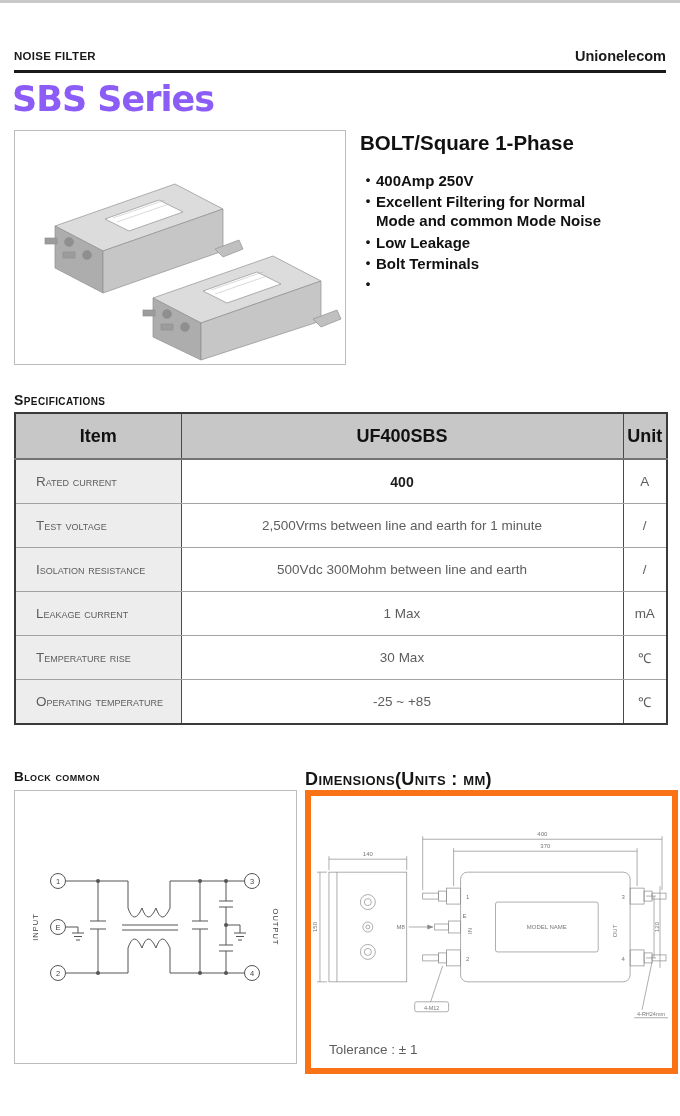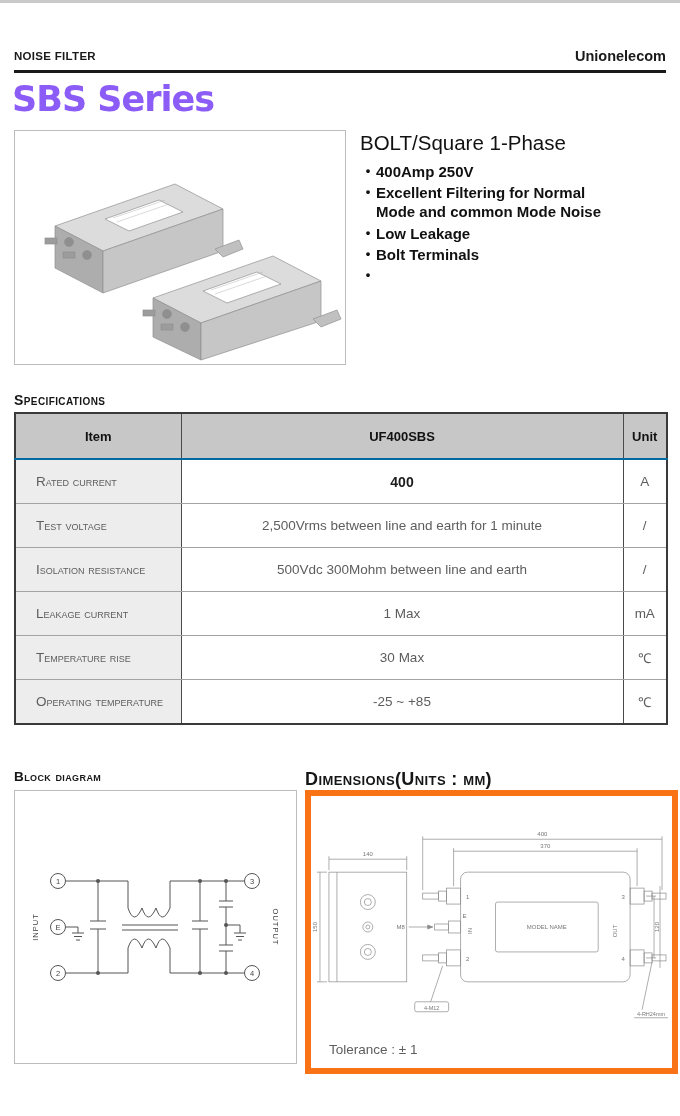--- a/index.html
+++ b/index.html
@@ -15,38 +15,38 @@
   .hdr-rule{position:absolute;left:14px;top:70px;width:652px;height:3px;background:#1a1a1a;}
   .series-title{position:absolute;left:12px;top:79px;font-family:"DejaVu Sans",sans-serif;
                 font-size:35px;font-weight:bold;letter-spacing:-1px;color:#8b5cf6;}
 
   
   .photo-box{position:absolute;left:14px;top:130px;width:330px;height:233px;
              border:1px solid #bcbcbc;background:#fff;}
 
   
   .feat-col{position:absolute;left:360px;top:131px;width:312px;}
-  .feat-heading{font-size:20.5px;font-weight:normal;color:#111;margin:0 0 7px 0;}
+  .feat-heading{font-size:20.5px;font-weight:bold;color:#111;margin:0 0 16px 0;}
   .feat-list{margin:0;padding:0;list-style:none;}
   .feat-item{display:flex;font-size:15px;font-weight:bold;color:#111;line-height:1.28;
              margin-bottom:2px;}
   .feat-bullet{width:16px;flex:none;text-align:center;font-size:13px;padding-top:1px;}
   .feat-text{white-space:pre-line;}
 
   
   .spec-title{position:absolute;left:14px;top:392px;font-size:14px;font-weight:bold;
               font-variant:small-caps;letter-spacing:.4px;color:#161616;}
   .spec-table{position:absolute;left:14px;top:412px;border-collapse:collapse;
               table-layout:fixed;width:652px;}
   .spec-table col.c-item{width:166px;} .spec-table col.c-val{width:442px;} .spec-table col.c-unit{width:44px;}
   .spec-table th,.spec-table td{border-left:1px solid #4a4a4a;border-right:1px solid #4a4a4a;
               border-top:1px solid #a3a3a3;border-bottom:1px solid #a3a3a3;}
   .spec-table{border:2px solid #3a3a3a;}
-  .spec-table th{height:42px;background:#c7c7c7;font-size:13px;font-weight:bold;color:#111;
-                 text-align:center;border-bottom:2px solid #0369a1;}
+  .spec-table th{height:42px;background:#c7c7c7;font-size:18px;font-weight:bold;color:#111;
+                 text-align:center;border-bottom:2px solid #737373;}
   .spec-table td{height:41px;font-size:13.5px;color:#5d5d5d;}
   .td-item{background:#ededed;padding-left:20px;font-variant:small-caps;font-size:13.5px;}
   .td-val{text-align:center;}
   .td-val.bold{font-weight:bold;color:#1c1c1c;font-size:14px;}
   .td-unit{text-align:center;font-size:12.5px;}
 
   
   .bd-title{position:absolute;left:14px;top:769px;font-size:13.5px;font-weight:bold;
             font-variant:small-caps;letter-spacing:.4px;color:#161616;}
   .dim-title{position:absolute;left:305px;top:769px;font-size:18px;font-weight:bold;
@@ -168,21 +168,21 @@
       <td class="td-unit">℃</td>
     </tr>
     <tr>
       <td class="td-item">Operating temperature</td>
       <td class="td-val">-25 ~ +85</td>
       <td class="td-unit">℃</td>
     </tr>
   </tbody>
     </table>
 
-  <div class="bd-title">Block diagram</div>
+  <div class="bd-title">Block common</div>
   <div class="dim-title">Dimensions(Units : mm)</div>
 
   <div class="bd-box">
     <svg width="260" height="150" viewBox="0 0 250 150" style="position:absolute;left:10px;top:62px;">
       <g stroke="#555" fill="none" stroke-width="1">
 
         <path d="M35.5,28 H98 V55 q6,18 14,0 q6,18 14,0 q6,18 14,0 V28 H214.5"></path>
         <path d="M35.5,120 H98 V95 q6,-18 14,0 q6,-18 14,0 q6,-18 14,0 V120 H214.5"></path>
 
         <line x1="92" y1="72" x2="148" y2="72"></line>

